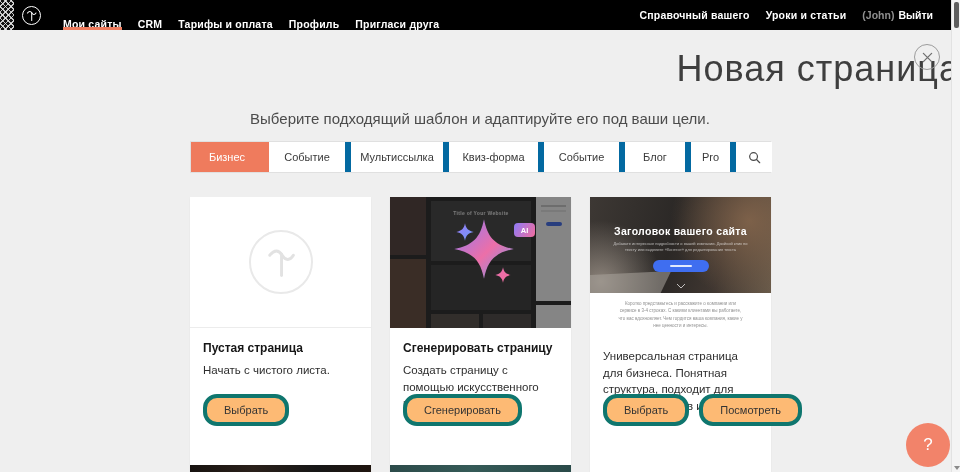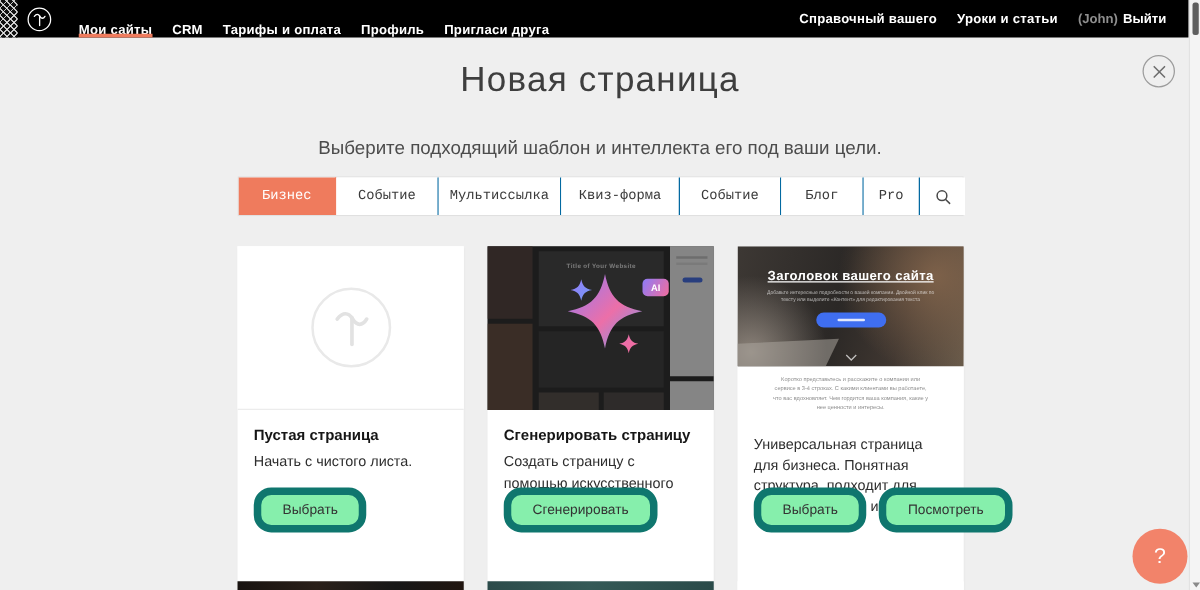--- a/index.html
+++ b/index.html
@@ -22,37 +22,37 @@
   .user-name { color:#8f8f8f; }
   .logout { color:#fff; cursor:pointer; }
 
   
   .scrollbar { position:absolute; top:0; right:0; width:9px; height:472px; background:#f4f4f4; border-left:1px solid #e2e2e2; z-index:60; }
   .scroll-thumb { position:absolute; top:2px; left:2px; width:5px; height:26px; background:#5f5f5f; border-radius:2px; }
   .scroll-arrow { position:absolute; bottom:2px; left:2px; width:0; height:0; border-left:3px solid transparent; border-right:3px solid transparent; border-top:4px solid #8a8a8a; }
 
   
   .close-btn { position:absolute; top:44px; left:914px; width:26px; height:26px; border:1px solid #9c9c9c; border-radius:50%; background:transparent; display:flex; align-items:center; justify-content:center; cursor:pointer; z-index:30; }
-  .page-title { position:absolute; top:48px; left:0; width:100%; text-align:center; font-size:28px; font-weight:300; color:#3e3e3e; letter-spacing:1px; }
+  .page-title { position:absolute; top:48px; left:0; width:100%; text-align:right; font-size:36px; font-weight:300; color:#3e3e3e; letter-spacing:1px; }
   .page-subtitle { position:absolute; top:110px; left:0; width:100%; text-align:center; font-size:15px; color:#4c4c4c; }
 
   
   .tabs { position:absolute; top:141px; left:190px; width:581px; height:32px; display:flex; border:1px solid #e0e0e0; background:#fff; }
-  .tab { display:flex; align-items:center; justify-content:center; font-size:11px; color:#3a3a3a; background:#fff; border-right:1px solid #0369a1; cursor:pointer; white-space:nowrap;font-family:Liberation Mono, monospace; }
+  .tab { display:flex; align-items:center; justify-content:center; font-size:11px; color:#3a3a3a; background:#fff; border-right:6px solid #0369a1; cursor:pointer; white-space:nowrap; }
   .tab.active { background:var(--accent,#ef7b5d); color:#fff; border-right-color:var(--accent,#ef7b5d); }
   .tab-search { flex:0 0 36px; display:flex; align-items:center; justify-content:center; background:#fff; cursor:pointer; }
 
   
   .card { position:absolute; width:181px; height:283px; background:#fff; box-shadow:0 1px 2px rgba(0,0,0,.05); }
   .card .preview { position:relative; height:131px; overflow:hidden; }
   .card .body { position:relative; height:110px; padding:13px 13px 0; }
   .card-title { font-size:12px; font-weight:bold; color:#161616; }
   .card-desc { margin-top:7px; font-size:11.5px; line-height:1.45; color:#2e2e2e; }
   .btn-row { position:absolute; left:13px; bottom:12px; display:flex; gap:10px; }
-  .pill-btn { height:25px; padding:12px 17px; border:6px solid #0f766e; border-radius:14px; background:#86efac; font-size:11px; color:#333; display:flex; align-items:center; cursor:pointer; font-family:inherit; }
+  .pill-btn { height:25px; padding:12px 17px; border:4px solid #0f766e; border-radius:14px; background:#fdba74; font-size:11px; color:#333; display:flex; align-items:center; cursor:pointer; font-family:inherit; }
 
   
   .blank-preview { background:#fff; border-bottom:1px solid #ececec; display:flex; align-items:center; justify-content:center; }
   .t-circle { width:64px; height:64px; border:2px solid #e9e9e9; border-radius:50%; display:flex; align-items:center; justify-content:center; }
 
   
   .ai-preview { background:#262626; }
   .tile { position:absolute; }
   .tile-title { color:rgba(255,255,255,.75); font-size:5px; font-weight:bold; text-align:center; padding-top:9px; letter-spacing:.3px; }
   .ai-overlay { position:absolute; inset:0; background:rgba(18,18,18,.45); }
@@ -61,21 +61,21 @@
   .spark-small-2 { position:absolute; left:105px; top:70px; }
   .ai-badge { position:absolute; left:124px; top:26px; width:21px; height:14px; border-radius:4px; background:linear-gradient(120deg,#8d7bf8,#f26d9d); color:#fff; font-size:7.5px; font-weight:bold; display:flex; align-items:center; justify-content:center; }
 
   
   .uni-hero { position:relative; height:96px; color:#fff; text-align:center; overflow:hidden;
     background:
       radial-gradient(circle at 88% 25%, rgba(130,100,75,.9) 0%, rgba(130,100,75,0) 45%),
       radial-gradient(circle at 6% 88%, rgba(160,150,140,.8) 0%, rgba(160,150,140,0) 32%),
       linear-gradient(104deg, #3d3834 0%, #2b2826 45%, #403731 72%, #685a4a 100%); }
   .uni-hero::after { content:""; position:absolute; left:-8px; bottom:-14px; width:80px; height:34px; background:#a9a49c; transform:skewX(-28deg) rotate(-3deg); opacity:.55; }
-  .hero-title { position:relative; margin-top:18px; font-size:10.5px; font-weight:bold; letter-spacing:.3px; z-index:2;text-decoration:underline; }
+  .hero-title { position:relative; margin-top:28px; font-size:10.5px; font-weight:bold; letter-spacing:.3px; z-index:2; }
   .hero-text { position:relative; margin:4px auto 0; width:140px; font-size:4px; line-height:1.6; color:rgba(255,255,255,.62); z-index:2; }
   .hero-cta { position:relative; margin:6px auto 0; width:56px; height:12px; border-radius:6px; background:#3f6ef0; z-index:2; display:flex; align-items:center; justify-content:center; cursor:pointer; }
   .hero-chevron { position:absolute; left:50%; bottom:4px; transform:translateX(-50%); z-index:2; }
   .uni-body { height:35px; background:#fff; padding:7px 26px 0; }
   .uni-body-text { font-size:4.5px; line-height:1.65; color:#8f8f8f; text-align:center; }
 
   
   .row2-card { position:absolute; top:465px; width:181px; height:100px; background:#fff; }
   .row2-a { background:linear-gradient(90deg,#181310 0%, #2a201a 35%, #171717 70%, #20150f 100%); }
   .row2-b { background:linear-gradient(90deg,#2c4b4a 0%, #355a57 45%, #2a4a49 100%); }
@@ -116,21 +116,21 @@
     </div>
   </header>
 
   <button class="close-btn" aria-label="close">
     <svg width="11" height="11" viewBox="0 0 12 12">
       <path d="M1.5 1.5 L10.5 10.5 M10.5 1.5 L1.5 10.5" stroke="#6f6f6f" stroke-width="1.4" stroke-linecap="round"></path>
     </svg>
   </button>
 
   <h1 class="page-title">Новая страница</h1>
-  <p class="page-subtitle">Выберите подходящий шаблон и интеллекта его под ваши цели.</p>
+  <p class="page-subtitle">Выберите подходящий шаблон и адаптируйте его под ваши цели.</p>
 
   <div class="tabs">
     <div class="tab active" style="flex:0 0 78px">Бизнес</div>
     <div class="tab" style="flex:0 0 82px">Событие</div>
     <div class="tab" style="flex:0 0 98px">Мультиссылка</div>
     <div class="tab" style="flex:0 0 95px">Квиз-форма</div>
     <div class="tab" style="flex:0 0 81px">Событие</div>
     <div class="tab" style="flex:0 0 66px">Блог</div>
     <div class="tab" style="flex:0 0 45px">Pro</div>
     <div class="tab-search" style="border-right:none">

